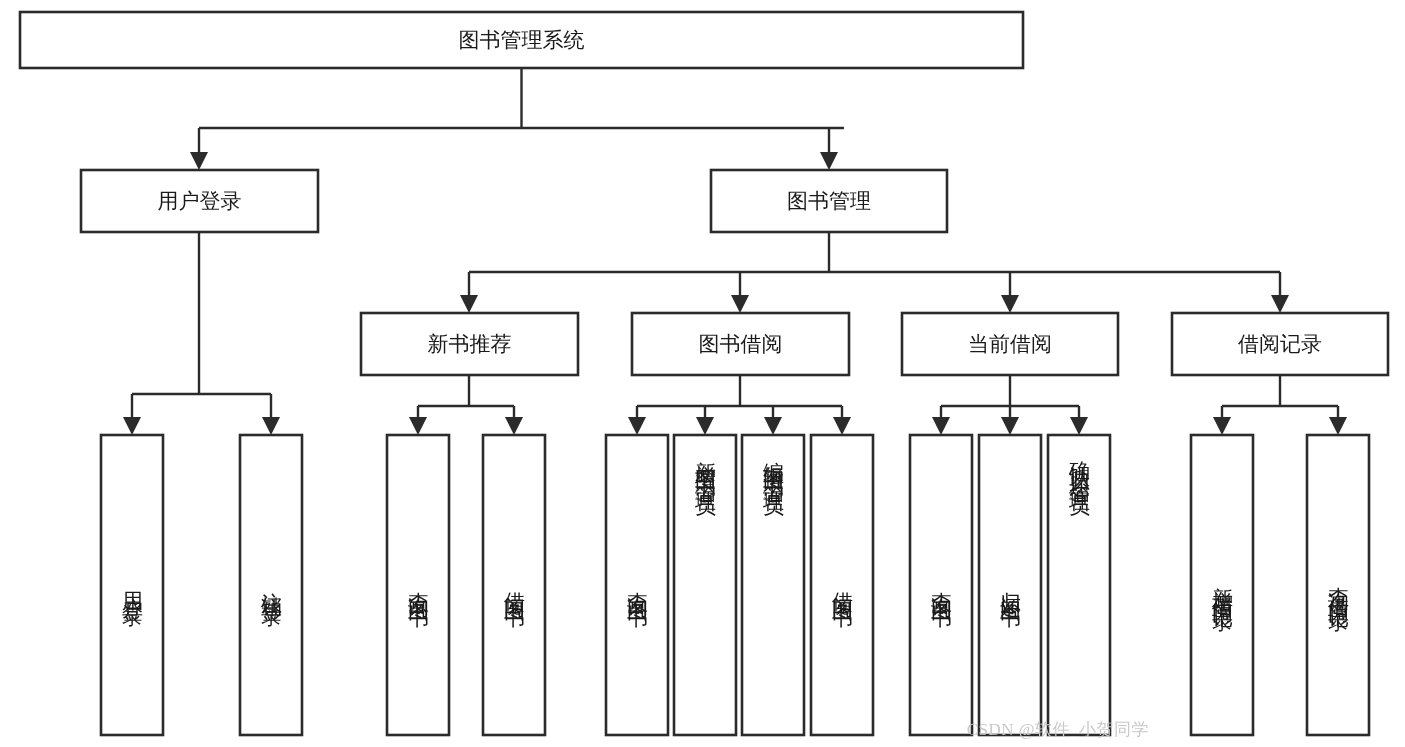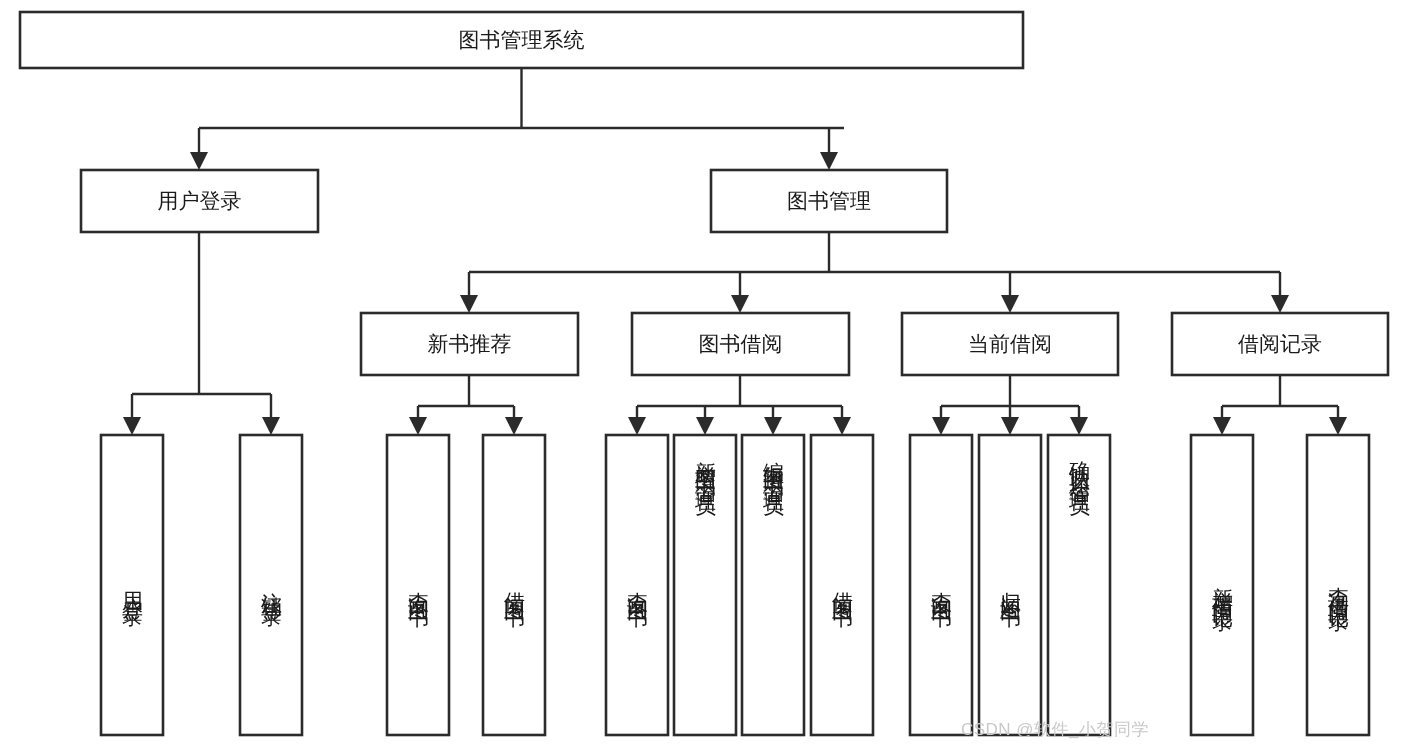--- a/index.html
+++ b/index.html
@@ -70,21 +70,21 @@
     line-height: 1;
     letter-spacing: 5px;
     color: #1a1a1a;
     white-space: nowrap;
     text-align: start;
   }
   .watermark {
     position: absolute;
     right: 10px;
     bottom: 6px;
-    font-family: Liberation Sans, sans-serif;
+    font-family: Liberation Serif, serif;
     font-size: 17px;
     color: #c9c9c9;
     letter-spacing: 0.5px;
     white-space: nowrap;
   }
 </style>
 </head>
 <body>
 
 <div id="diagram-root">

